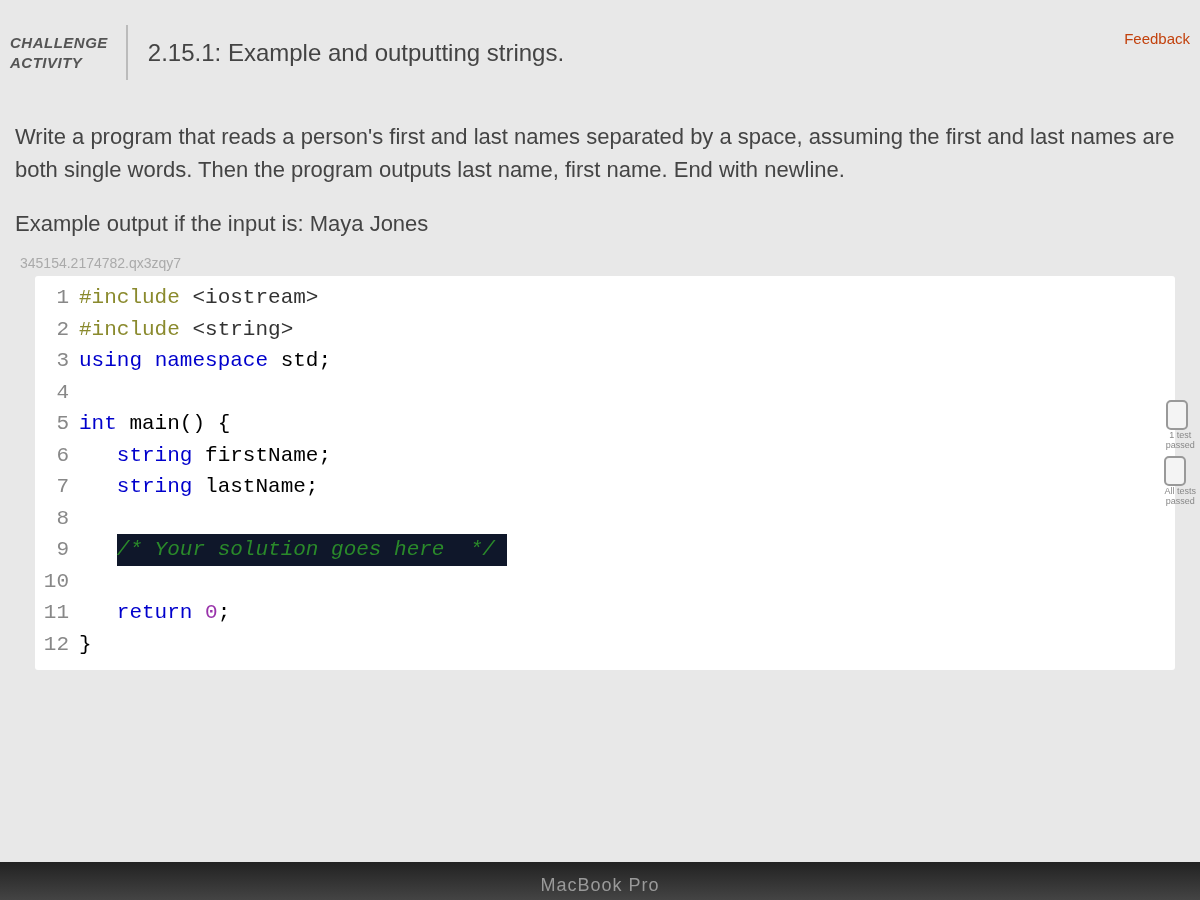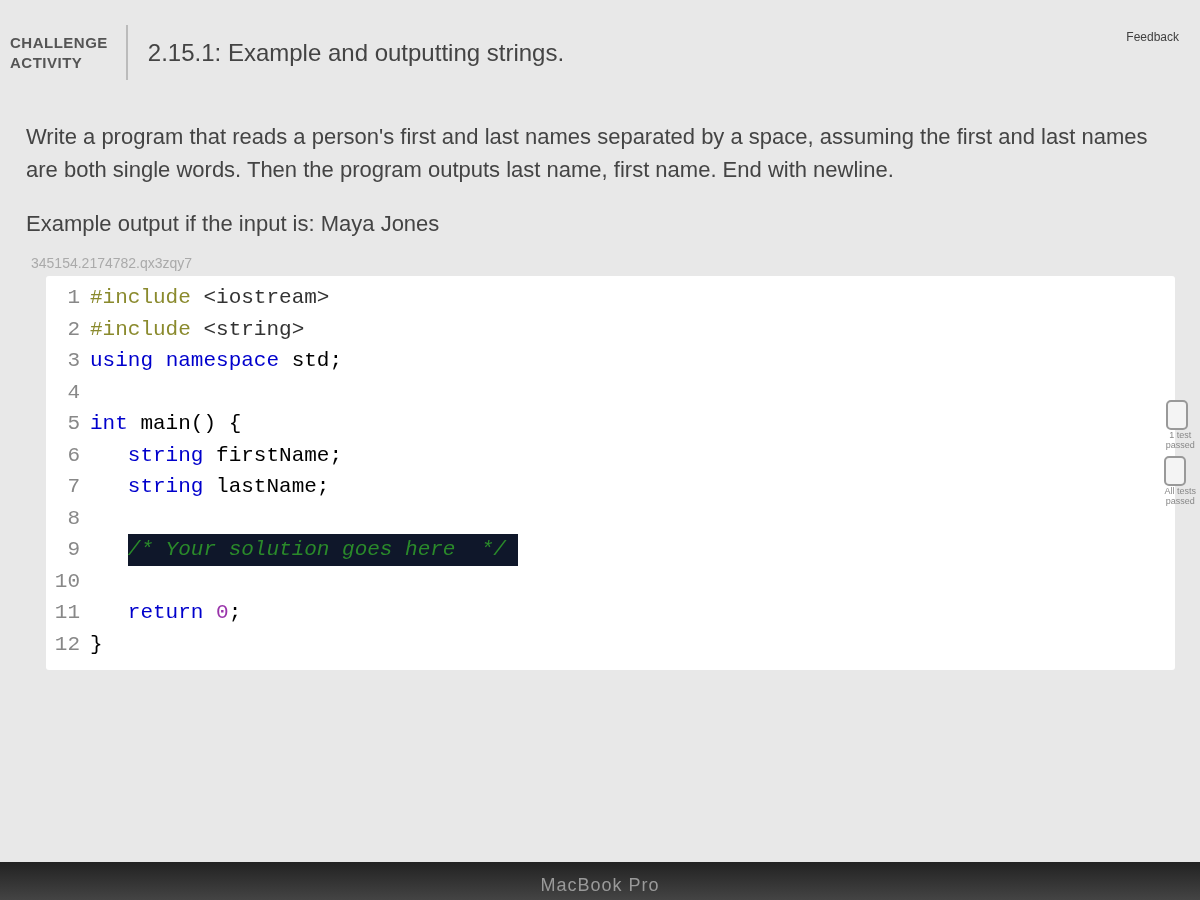--- a/index.html
+++ b/index.html
@@ -7,52 +7,52 @@
       font-family: Arial, Helvetica, sans-serif;
       background: #e8e8e8;
       width: 1200px;
       height: 900px;
       overflow: hidden;
       position: relative;
     }
     .feedback-link {
       position: absolute;
       top: 30px;
-      right: 21px;
-      color: #404040;
-      font-size: 12px;
+      right: 10px;
+      color: #c2410c;
+      font-size: 15px;
       font-weight: 500;
     }
     .header-row {
       display: flex;
       align-items: stretch;
       padding: 25px 0 15px 10px;
     }
     .challenge-label {
       display: flex;
       flex-direction: column;
       justify-content: center;
       padding: 8px 18px 8px 0;
       border-right: 2px solid #bbb;
       font-size: 15px;
       font-weight: bold;
       color: #555;
       letter-spacing: 0.5px;
       line-height: 1.3;
+      font-style: italic;
     }
     .activity-title {
       padding: 12px 20px;
       font-size: 24px;
       color: #444;
       display: flex;
       align-items: center;
     }
     .content {
       padding: 25px 15px 10px 15px;
-      margin-left: 11px;
     }
     .instructions {
       font-size: 22px;
       color: #444;
       line-height: 1.5;
       margin-bottom: 25px;
     }
     .example-label {
       font-size: 22px;
       color: #444;

